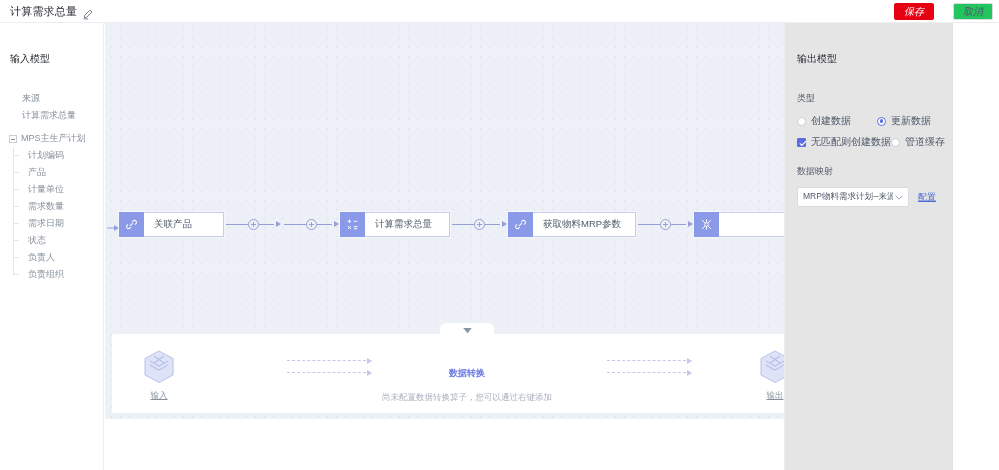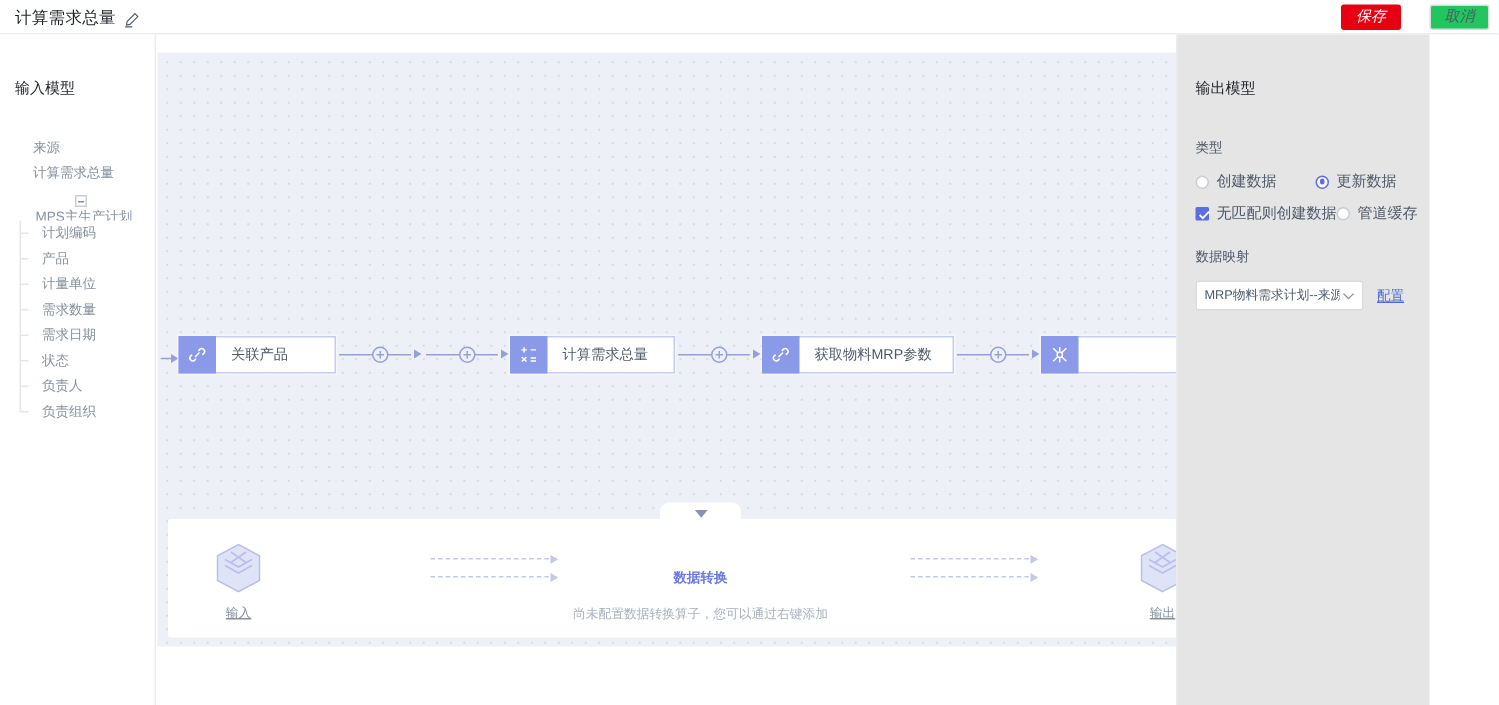--- a/index.html
+++ b/index.html
@@ -42,21 +42,21 @@
   .panel-heading { font-size: 10px; color: #1f2329; padding: 0 0 0 10px; margin-top: 19px; }
   .sidebar .panel-heading { margin-bottom: 22px; }
   .tree { font-size: 9px; color: #86909c; }
   .tree-row {
     display: flex; align-items: center; height: 17px;
     padding-left: 10px; cursor: pointer; position: relative;
   }
   .tree-row.lvl1 { padding-left: 22px; align-items: flex-end; }
   .tree-row.lvl2 { padding-left: 28px; }
   .tree-label { white-space: nowrap; overflow: hidden; }
-  .tree-row.group { padding-left: 9px; color: #86909c; flex-direction: column; }
+  .tree-row.group { padding-left: 9px; color: #86909c; }
   .collapse-box {
     width: 8px; height: 8px; border: 1px solid #c9cdd4; background: #fff;
     margin-right: 4px; position: relative; flex: none; cursor: pointer;
   }
   .collapse-box:after {
     content: ""; position: absolute; left: 1px; top: 3px; width: 4px; height: 1px;
     background: #86909c;
   }
   .guide {
     position: absolute; left: 14px; top: 8px; width: 5px; height: 1px; background: #e5e6eb;
@@ -67,21 +67,20 @@
 
   
   .canvas {
     position: absolute; left: 105px; top: 23px; width: 724px; height: 396px;
     background-color: #eef0f7;
     background-image:
       radial-gradient(#d3d8e8 0.6px, transparent 0.7px);
     background-size: 9px 9px;
     background-position: 2px 2px;
     overflow: hidden;
-    margin-top: 12px;
   }
 
   
   .flow {
     position: absolute; left: 0; top: 186px; height: 30px; width: 724px;
     display: flex; align-items: center;
   }
   .flow-entry-arrow { width: 12px; height: 10px; flex: none; margin-left: 2px; }
   .node {
     height: 25px; background: #ffffff; border: 1px solid #c6cbf0;

